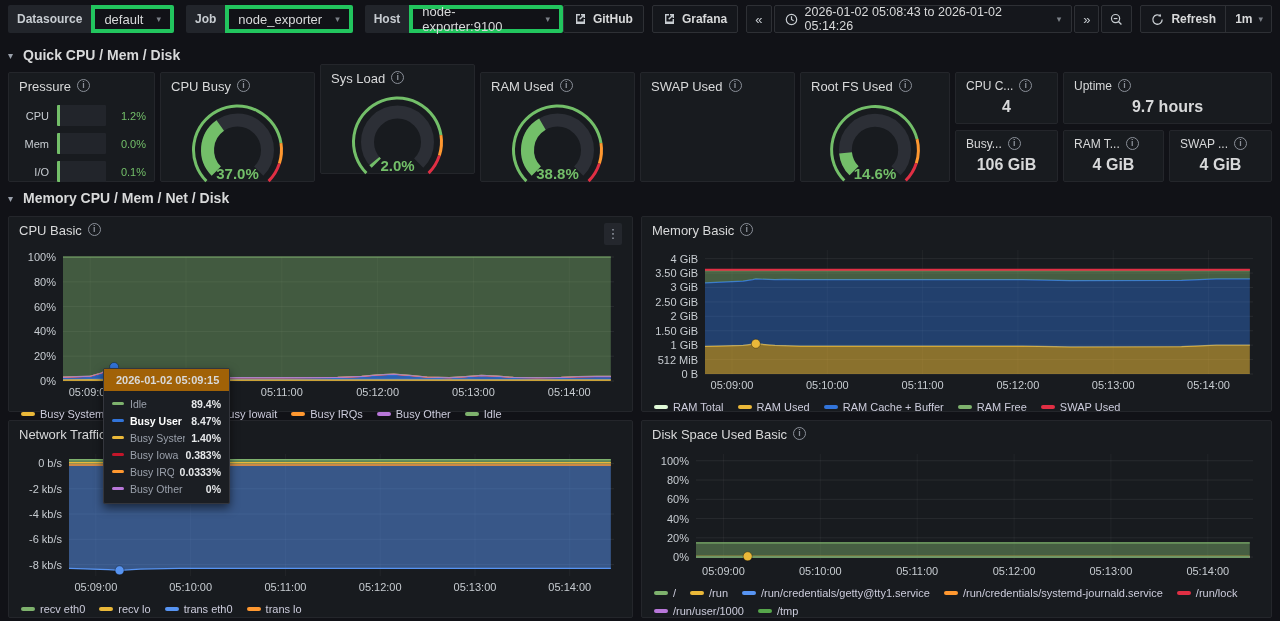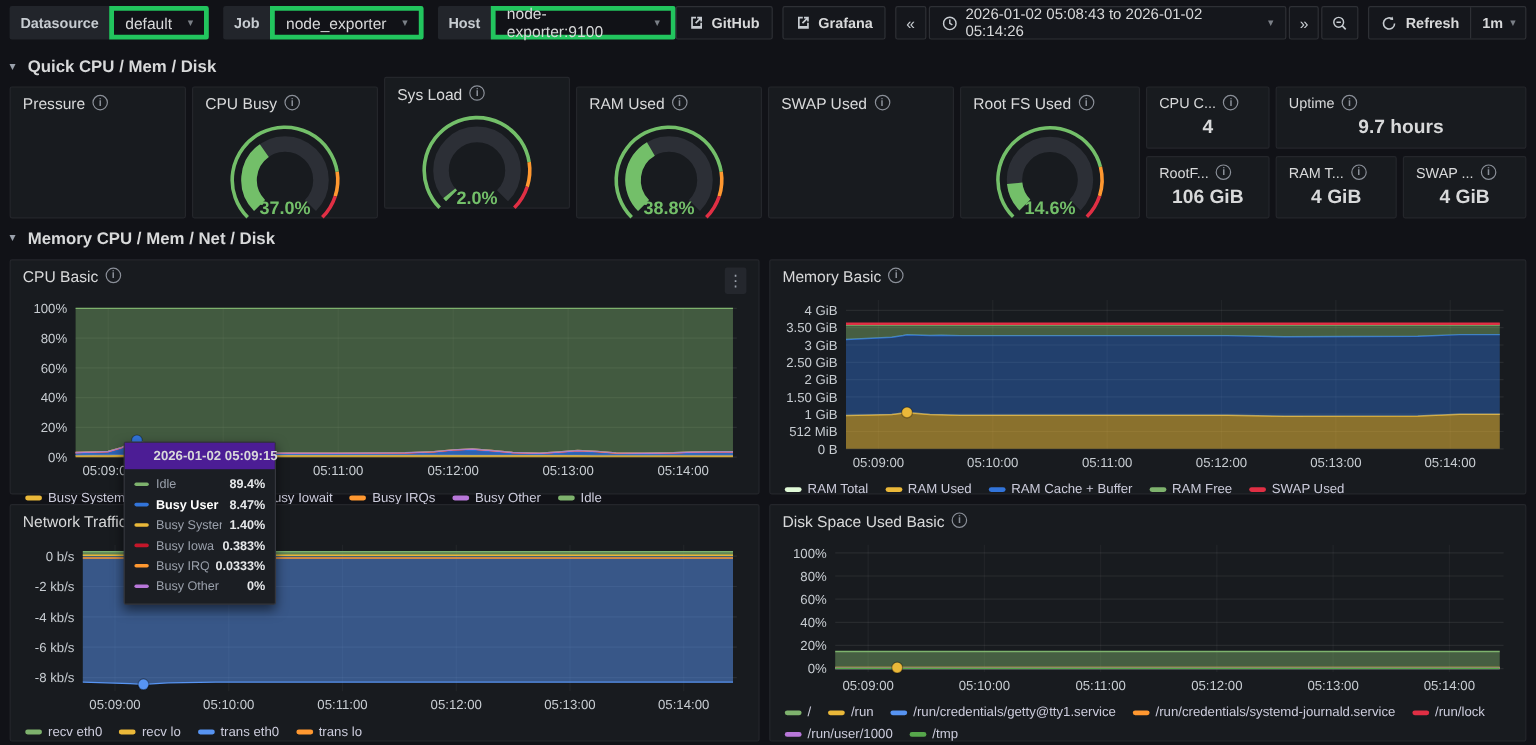--- a/index.html
+++ b/index.html
@@ -47,21 +47,21 @@
 
   
   .chart-svg { margin:0 8px; }
   .legend { display:flex; flex-wrap:wrap; align-items:center; column-gap:14px; row-gap:4px; padding:2px 12px; font-size:11px; color:#CCCCDC; line-height:14px; }
   .legend .li { display:flex; align-items:center; gap:5px; cursor:pointer; white-space:nowrap; }
   .legend .li i { display:inline-block; width:14px; height:4px; border-radius:2px; }
   .legend .li em { font-style:normal; }
 
   
   .tooltip { position:absolute; left:103px; top:368px; width:127px; background:#1B1E23; border:1px solid #34363D; border-radius:2px; box-shadow:0 4px 10px rgba(0,0,0,.55); z-index:50; font-size:10.5px; }
-  .tt-head { background:#4c1d95; color:#D8D9DA; font-weight:bold; padding:5px 24px; font-size:11px; white-space:nowrap; }
+  .tt-head { background:#a16207; color:#D8D9DA; font-weight:bold; padding:5px 12px; font-size:11px; white-space:nowrap; }
   .tt-rows { padding:4px 0 6px 0; }
   .tt-row { display:flex; align-items:center; gap:6px; padding:2.5px 8px; color:#9AA0AB; }
   .tt-row i { display:inline-block; width:12px; height:3.5px; border-radius:2px; flex:0 0 auto; }
   .tt-row .tl { flex:1; white-space:nowrap; overflow:hidden; }
   .tt-row .tv { font-weight:bold; color:#E6E8EA; }
   .tt-row.hl { color:#FFFFFF; font-weight:bold; }
 </style>
 </head>
 <body>
 
@@ -152,20 +152,43 @@
   <div class="sec-header" style="left:8px; top:190px;">
     <span class="chev">▾</span>
     <span>Memory CPU / Mem / Net / Disk</span>
   </div>
 
   <div class="panel" style="left:8px; top:72px; width:147px; height:110px;">
     <div class="p-title">
         <span>Pressure</span>
         <i class="ii">i</i>
       </div>
+    <div id="pressure-rows">
+        <div class="prow">
+          <span class="plabel">CPU</span>
+          <span class="pbar">
+            <span class="pfill" style="width: 2.5px;"></span>
+          </span>
+          <span class="pval">1.2%</span>
+        </div>
+        <div class="prow">
+          <span class="plabel">Mem</span>
+          <span class="pbar">
+            <span class="pfill" style="width: 2.5px;"></span>
+          </span>
+          <span class="pval">0.0%</span>
+        </div>
+        <div class="prow">
+          <span class="plabel">I/O</span>
+          <span class="pbar">
+            <span class="pfill" style="width: 2.5px;"></span>
+          </span>
+          <span class="pval">0.1%</span>
+        </div>
+      </div>
   </div>
 
   <div class="panel gauge" style="left:160px; top:72px; width:155px; height:110px;">
     <div class="p-title">
         <span>CPU Busy</span>
         <i class="ii">i</i>
       </div>
     <div class="gauge-wrap">
         <svg viewBox="0 0 150 86">
           <path d="M 53.78679656440357 73.21320343559643 A 30 30 0 1 1 96.21320343559645 73.2132034355964" stroke="#2C2F36" stroke-width="13" fill="none"></path>
@@ -241,21 +264,21 @@
   </div>
   <div class="panel stat" style="left:1063px; top:72px; width:209px; height:52px;">
     <div class="p-title">
         <span>Uptime</span>
         <i class="ii">i</i>
       </div>
     <div class="stat-value">9.7 hours</div>
   </div>
   <div class="panel stat" style="left:955px; top:130px; width:103px; height:52px;">
     <div class="p-title">
-        <span>RootF...</span>
+        <span>Busy...</span>
         <i class="ii">i</i>
       </div>
     <div class="stat-value">106 GiB</div>
   </div>
   <div class="panel stat" style="left:1063px; top:130px; width:101px; height:52px;">
     <div class="p-title">
         <span>RAM T...</span>
         <i class="ii">i</i>
       </div>
     <div class="stat-value">4 GiB</div>

